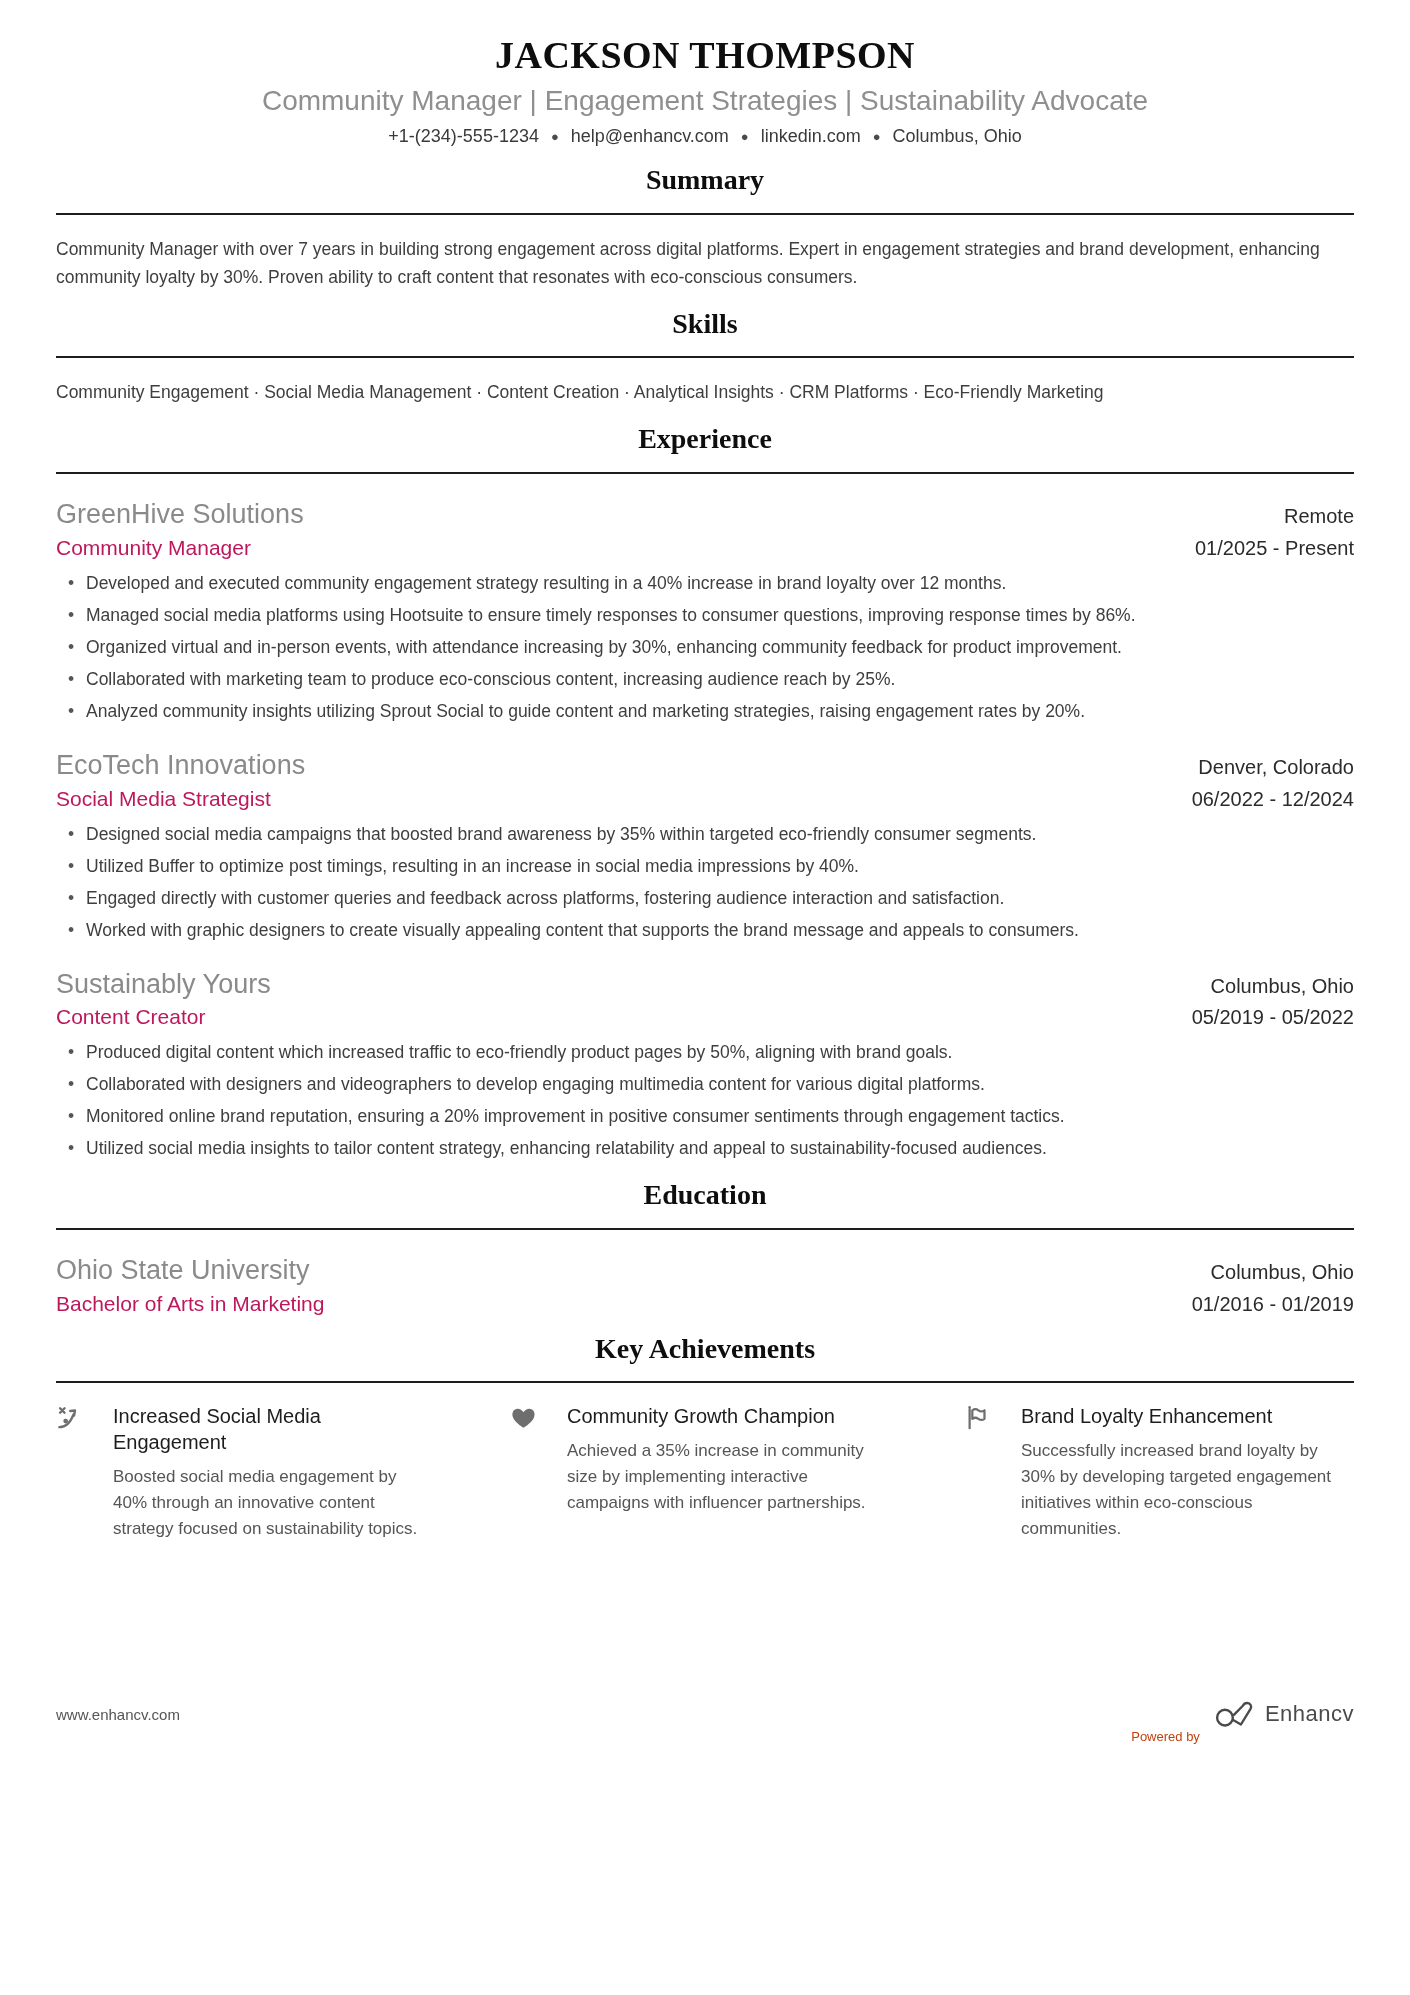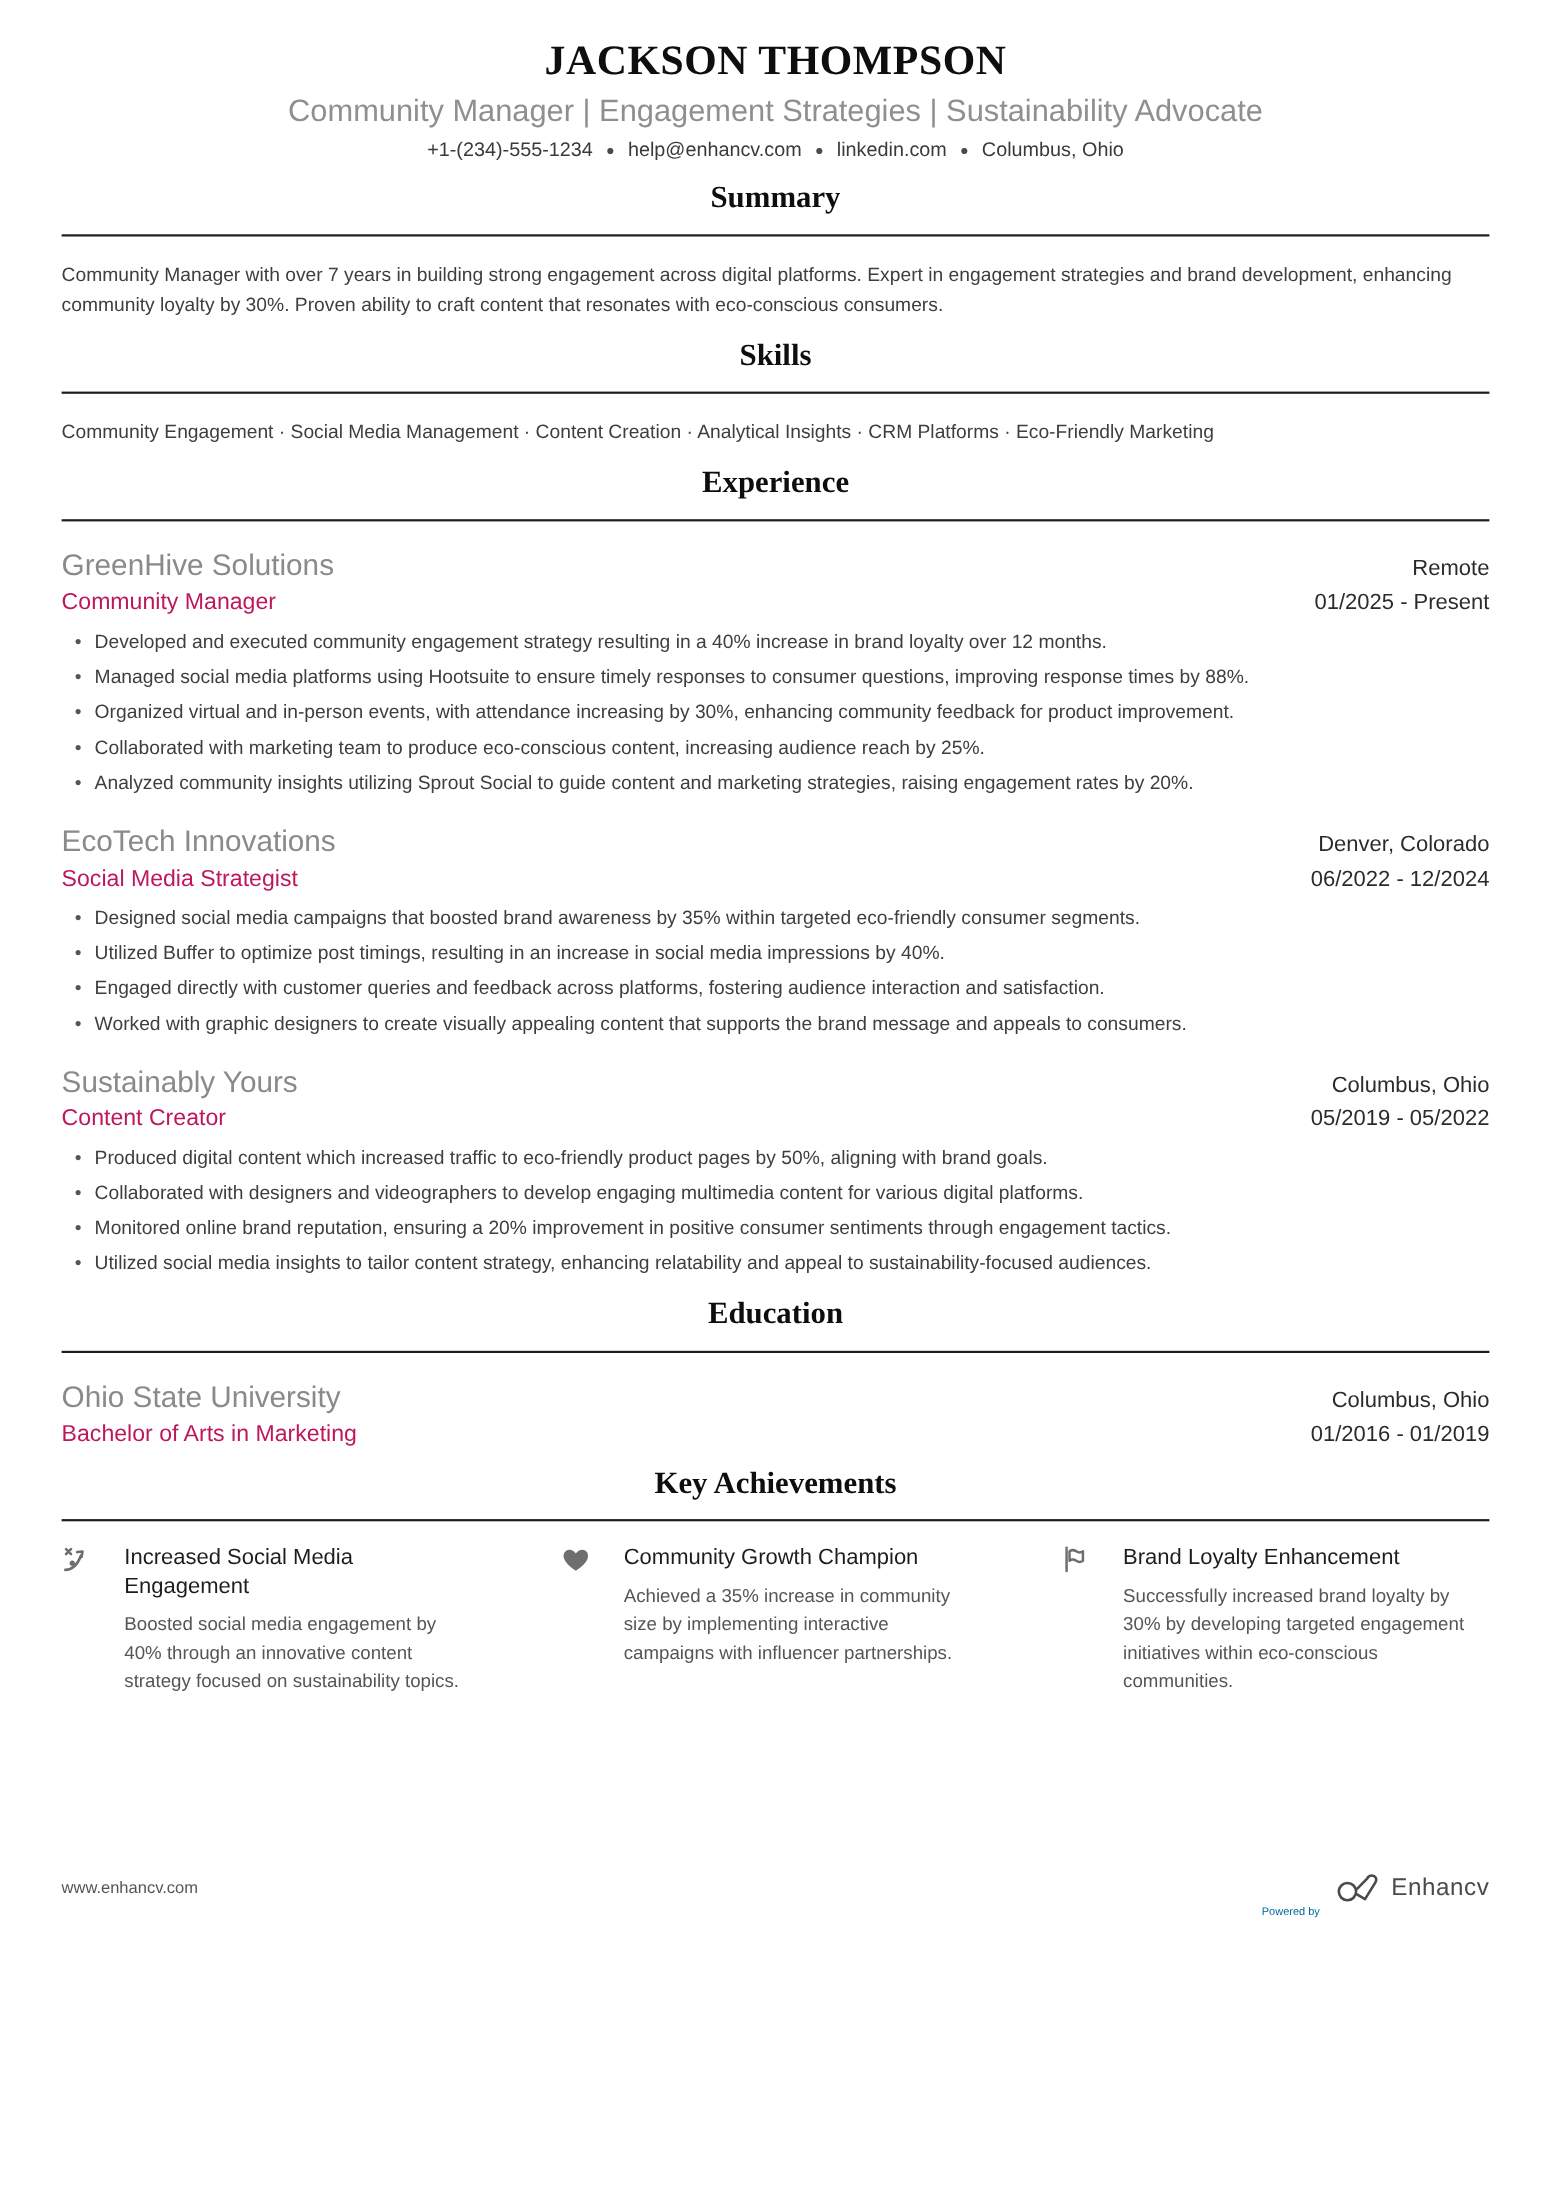--- a/index.html
+++ b/index.html
@@ -126,21 +126,21 @@
     position: absolute;
     left: 56px;
     right: 56px;
     bottom: 32px;
     display: flex;
     justify-content: space-between;
     align-items: center;
   }
   .footer-url { font-size: 15px; color: #555555; }
   .powered { display: flex; align-items: center; gap: 14px; }
-  .powered-by { font-size: 10px; color: #0369a1; margin-top: 45px; }
+  .powered-by { font-size: 13px; color: #c2410c; margin-top: 45px; }
   .brand { display: flex; align-items: center; gap: 9px; }
   .brand svg { display: block; }
   .brand-name {
     font-size: 22px;
     color: #4a4a4a;
     letter-spacing: 0.5px;
   }
 </style>
 </head>
 <body>
@@ -181,21 +181,21 @@
       <div class="row">
         <span class="company">GreenHive Solutions</span>
         <span class="place">Remote</span>
       </div>
       <div class="row">
         <span class="role">Community Manager</span>
         <span class="dates">01/2025 - Present</span>
       </div>
       <ul class="bullets">
         <li>Developed and executed community engagement strategy resulting in a 40% increase in brand loyalty over 12 months.</li>
-        <li>Managed social media platforms using Hootsuite to ensure timely responses to consumer questions, improving response times by 88%.</li>
+        <li>Managed social media platforms using Hootsuite to ensure timely responses to consumer questions, improving response times by 86%.</li>
         <li>Organized virtual and in-person events, with attendance increasing by 30%, enhancing community feedback for product improvement.</li>
         <li>Collaborated with marketing team to produce eco-conscious content, increasing audience reach by 25%.</li>
         <li>Analyzed community insights utilizing Sprout Social to guide content and marketing strategies, raising engagement rates by 20%.</li>
       </ul>
     </div>
 
     <div class="job">
       <div class="row">
         <span class="company">EcoTech Innovations</span>
         <span class="place">Denver, Colorado</span>

